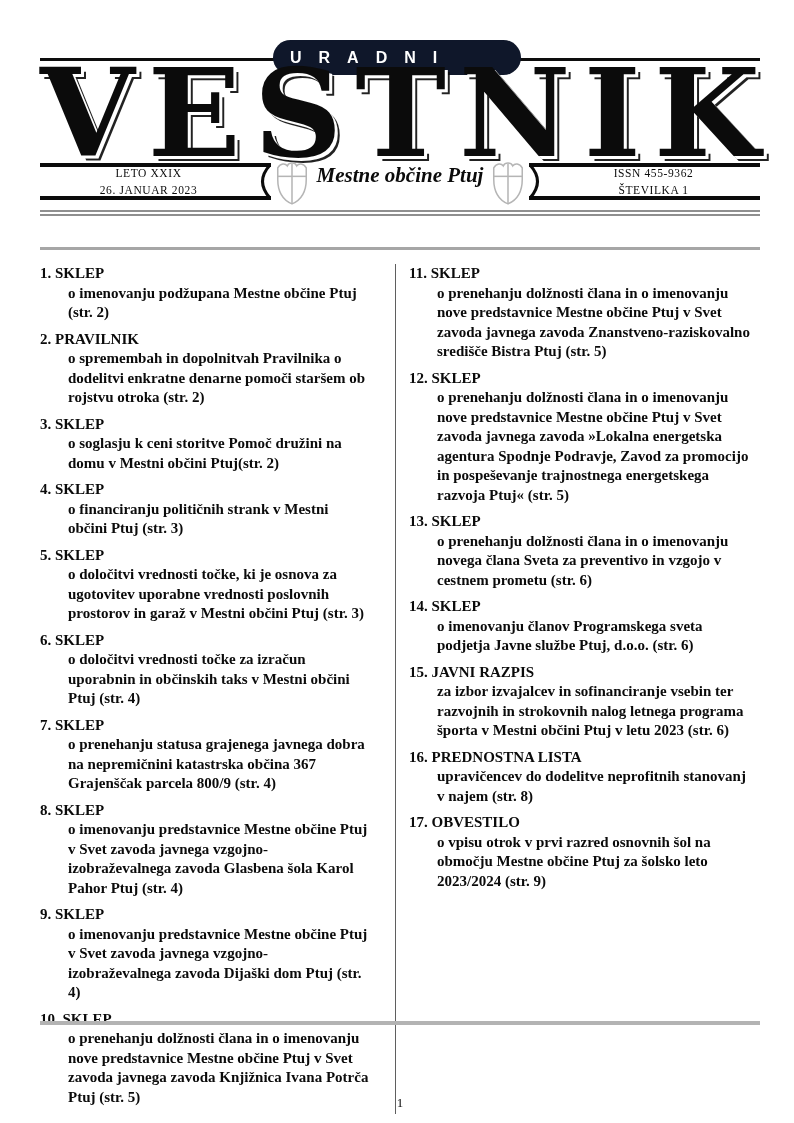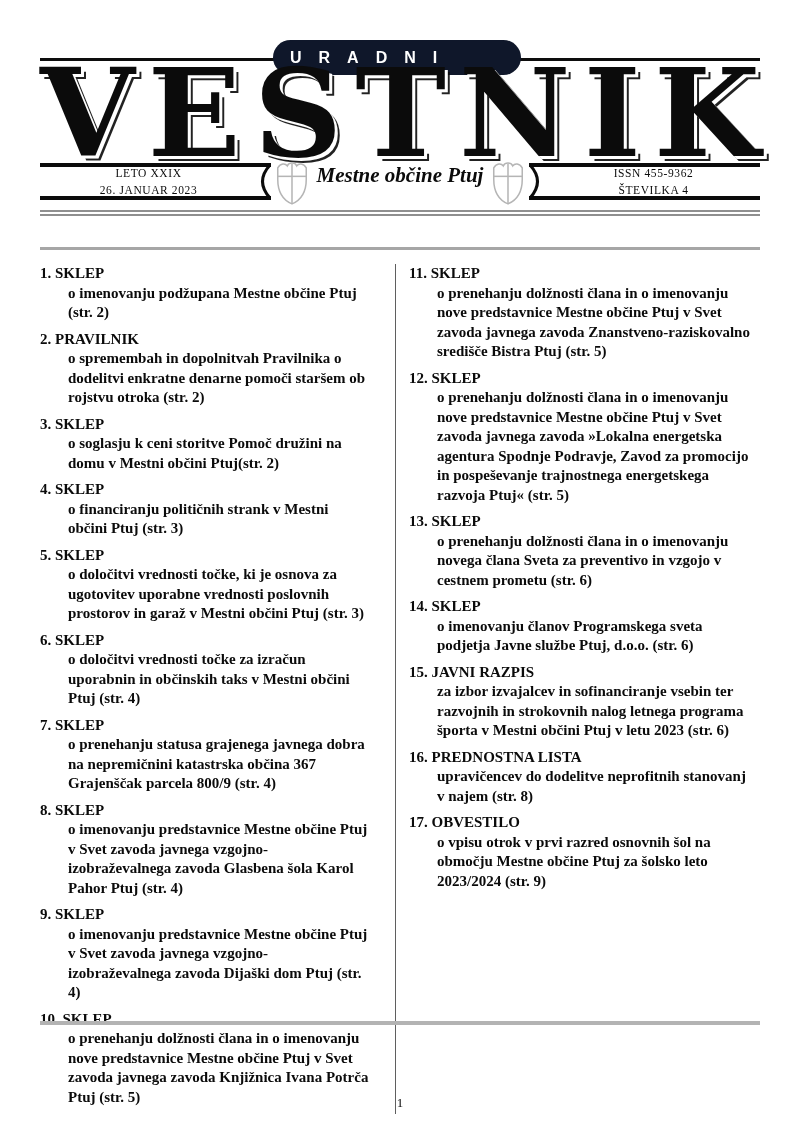--- a/index.html
+++ b/index.html
@@ -115,21 +115,21 @@
         <path d="M5,8 C8,3 13,3 15,6 C17,2 23,2 25,6 C27,3 32,3 35,8 L35,20 C35,36 27,43 20,46 C13,43 5,36 5,20 Z" fill="#ffffff" stroke="#b5b5b5" stroke-width="1.6"></path>
         <path d="M20,4 L20,45" fill="none" stroke="#b5b5b5" stroke-width="1.6"></path>
         <path d="M5,17 L35,17" fill="none" stroke="#b5b5b5" stroke-width="1.6"></path>
       </svg>
     </div>
     <div class="bar bar-right">
       <svg class="arc arc-right" viewBox="0 0 18 37">
         <path d="M2,2 Q17,18.5 2,35" fill="none" stroke="#0b0b0b" stroke-width="3"></path>
       </svg>
       <span>ISSN 455-9362</span>
-      <span>ŠTEVILKA 4</span>
+      <span>ŠTEVILKA 1</span>
     </div>
   </div>
 
   <div class="rule-double"></div>
   <div class="rule-thin"></div>
 
   <div class="toc">
     <div class="toc-col toc-col-left" id="toc-left">
         <div class="toc-item">
           <div class="toc-heading">1. SKLEP</div>

